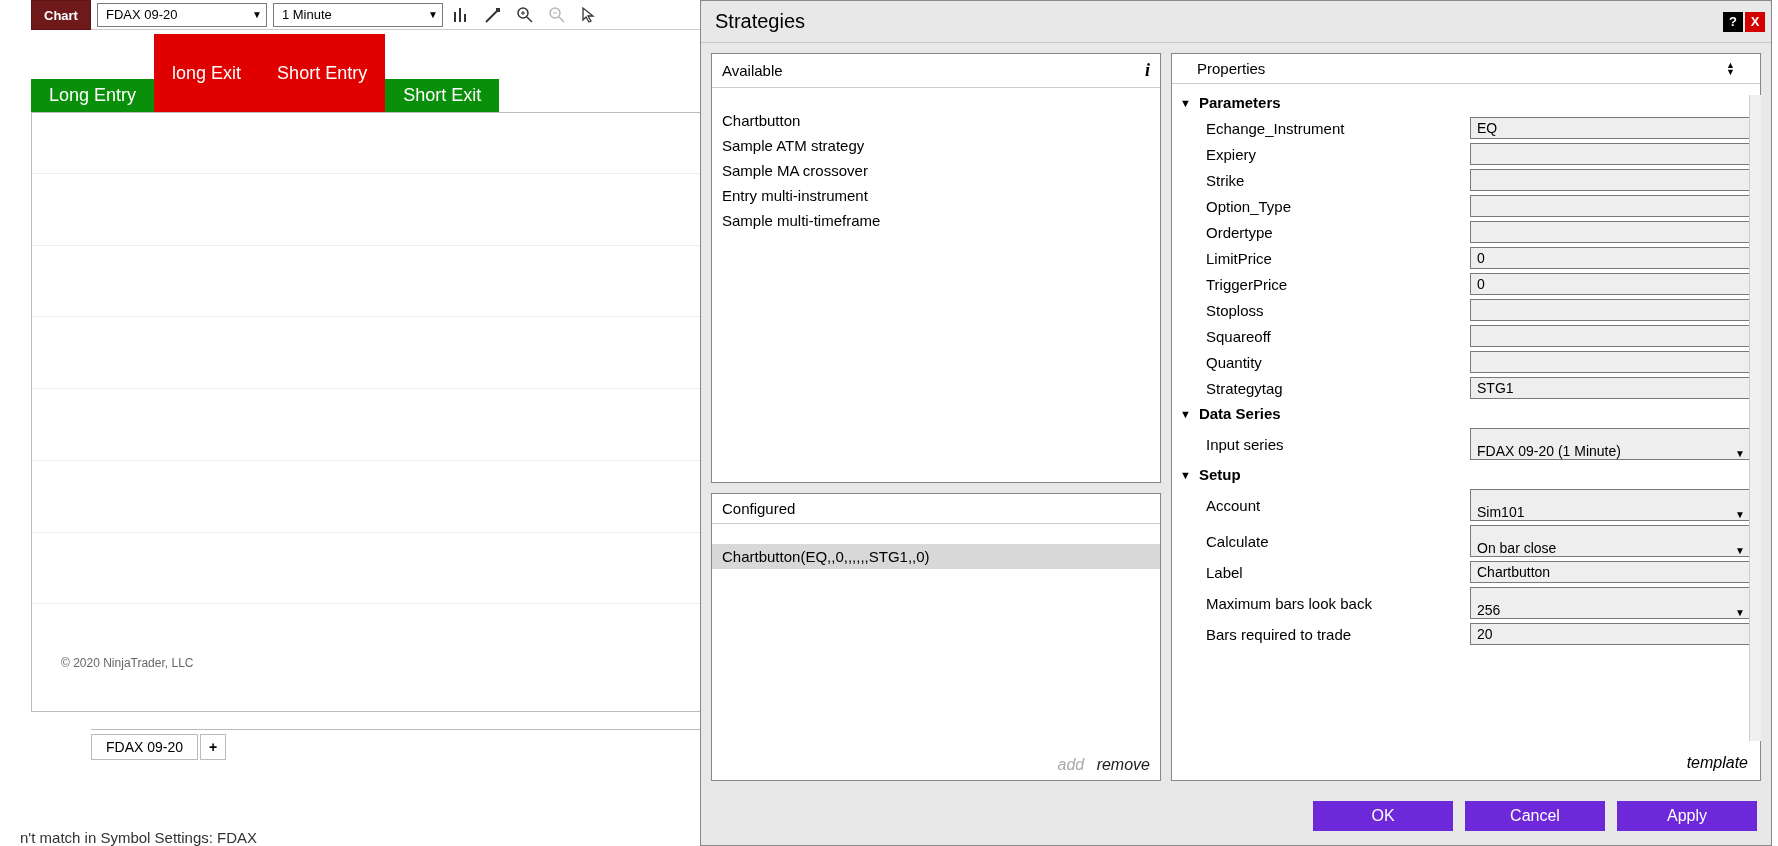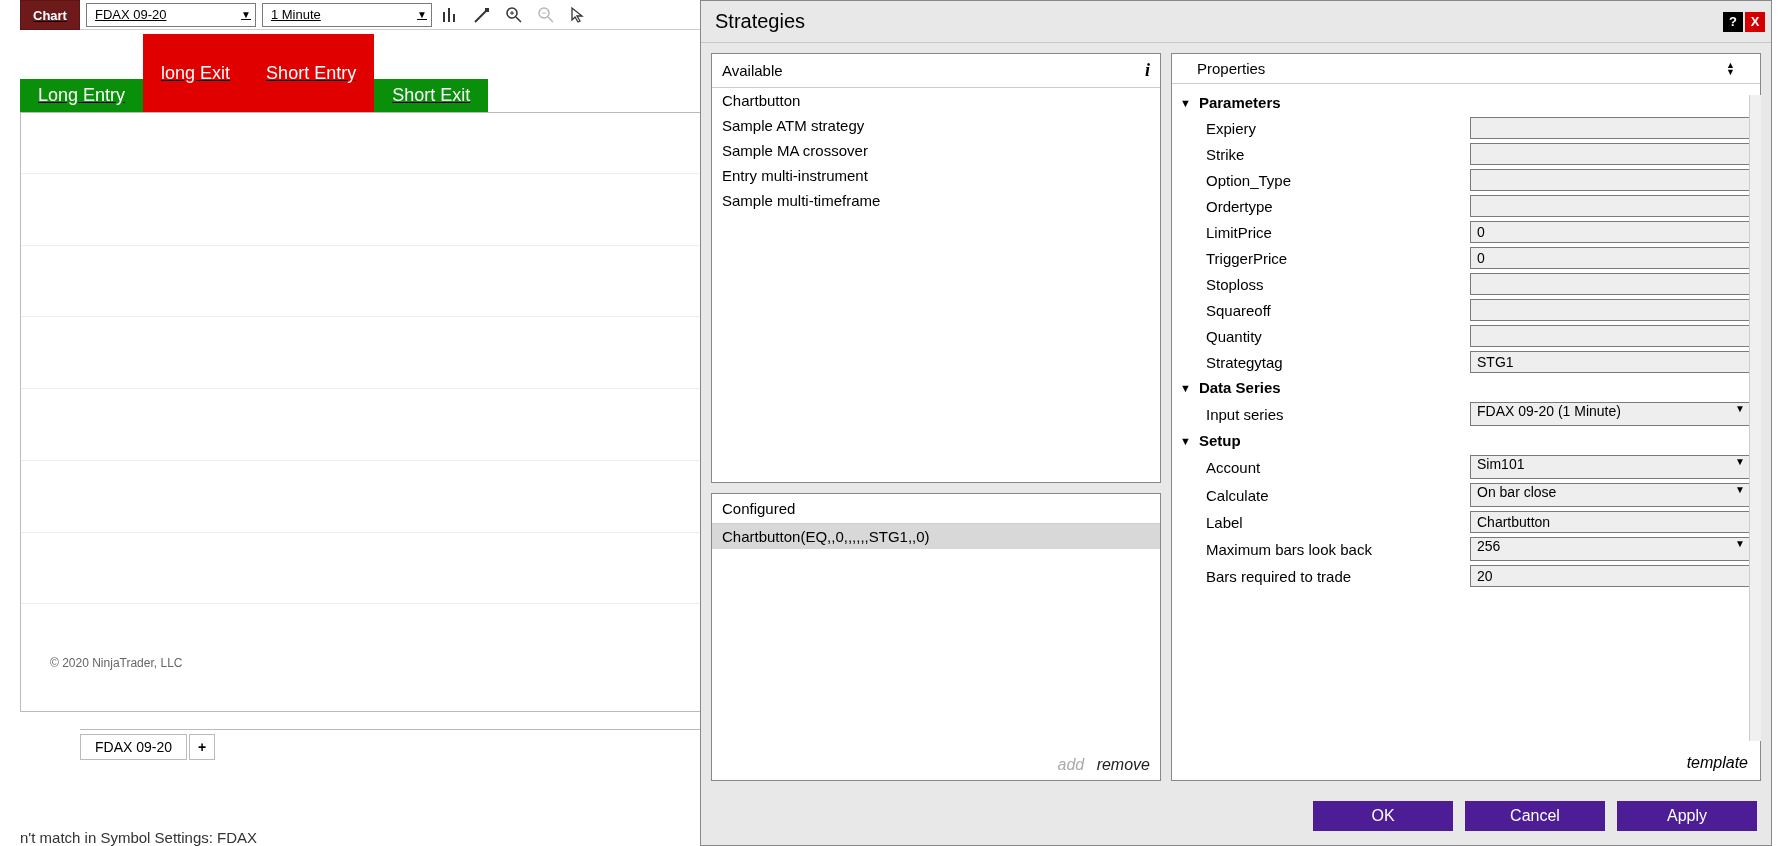--- a/index.html
+++ b/index.html
@@ -10,25 +10,24 @@
     background: #fff;
     color: #000;
     overflow: hidden;
     width: 1778px;
     height: 846px;
     position: relative;
   }
   
   .chart-window {
     position: absolute;
-    left: 20px;
+    left: 31px;
     top: 0;
     width: 780px;
     height: 840px;
-    text-decoration: underline;
   }
   .chart-toolbar {
     display: flex;
     align-items: center;
     height: 30px;
     background: #fff;
     border-bottom: 1px solid #ccc;
   }
   .chart-title {
     background: #6e1a1a;
@@ -161,20 +160,21 @@
     display: flex;
     flex-direction: column;
     gap: 10px;
   }
   .panel {
     border: 1px solid #888;
     background: #fff;
     display: flex;
     flex-direction: column;
     overflow: hidden;
+    gap: 20px;
   }
   .panel-head {
     display:flex;
     align-items:center;
     padding: 6px 10px;
     border-bottom: 1px solid #ccc;
     font-size: 15px;
   }
   .panel-head .info-icon {
     margin-left: auto;
@@ -255,24 +255,24 @@
   .prop-row input[type=text] {
     width: 100%;
     height: 22px;
     border: 1px solid #7a7a7a;
     background: #eee;
     padding: 0 6px;
     font-size: 14px;
   }
   .prop-row .select {
     width: 100%;
-    height: 24px;
+    height: 32px;
     border: 1px solid #7a7a7a;
     background: #eee;
-    display:flex; align-items:flex-start;
+    display:flex; align-items:flex-end;
     padding: 0 4px 0 6px;
     font-size:14px;
   }
   .prop-row .select .arrow { margin-left:auto; font-size:10px; }
   .template-link {
     text-align:right;
     font-style: italic;
     padding: 8px 12px;
     font-size: 16px;
   }
@@ -286,21 +286,21 @@
 
   .dialog-footer {
     display:flex;
     justify-content:flex-end;
     gap:12px;
     padding: 10px 14px 14px;
   }
   .dlg-btn {
     width: 140px;
     height: 30px;
-    background: #4c1d95;
+    background: #6d28d9;
     color: #fff;
     border: none;
     font-size: 16px;
   }
   .status-line {
     position:absolute;
     left: 20px;
     bottom: 0;
     font-size: 15px;
     color:#333;
@@ -430,20 +430,24 @@
             </span>
         </div>
         <div class="props-grid">
 
           <div class="section-head">
               <span class="tri">▼</span>
               <span>Parameters</span>
             </div>
 
           <div class="prop-row">
+            <label>Echange_Instrument</label>
+            <div class="field"><input type="text" value="EQ" style=""></div>
+          </div>
+          <div class="prop-row">
             <label>Expiery</label>
             <div class="field"><input type="text" value="" style=""></div>
           </div>
           <div class="prop-row">
             <label>Strike</label>
             <div class="field"><input type="text" value="" style=""></div>
           </div>
           <div class="prop-row">
             <label>Option_Type</label>
             <div class="field"><input type="text" value="" style=""></div>

